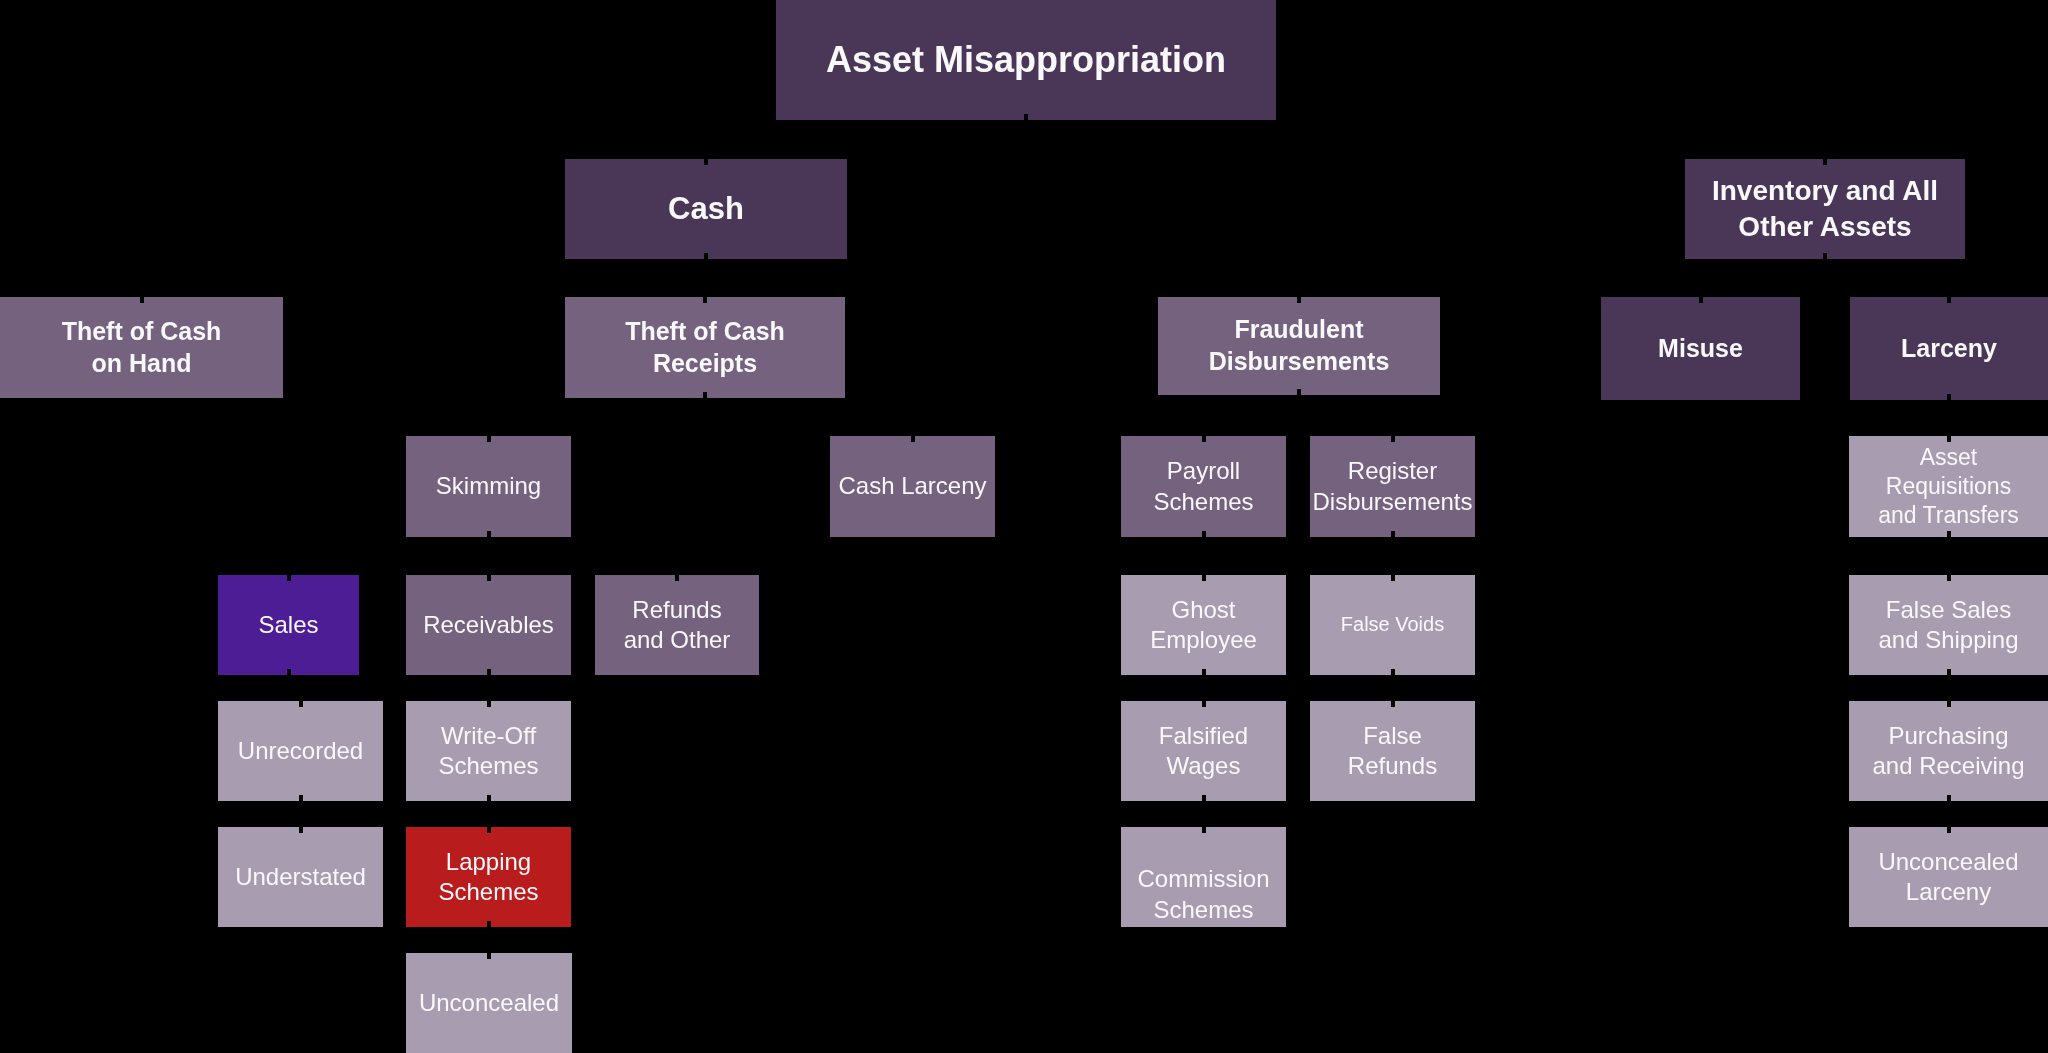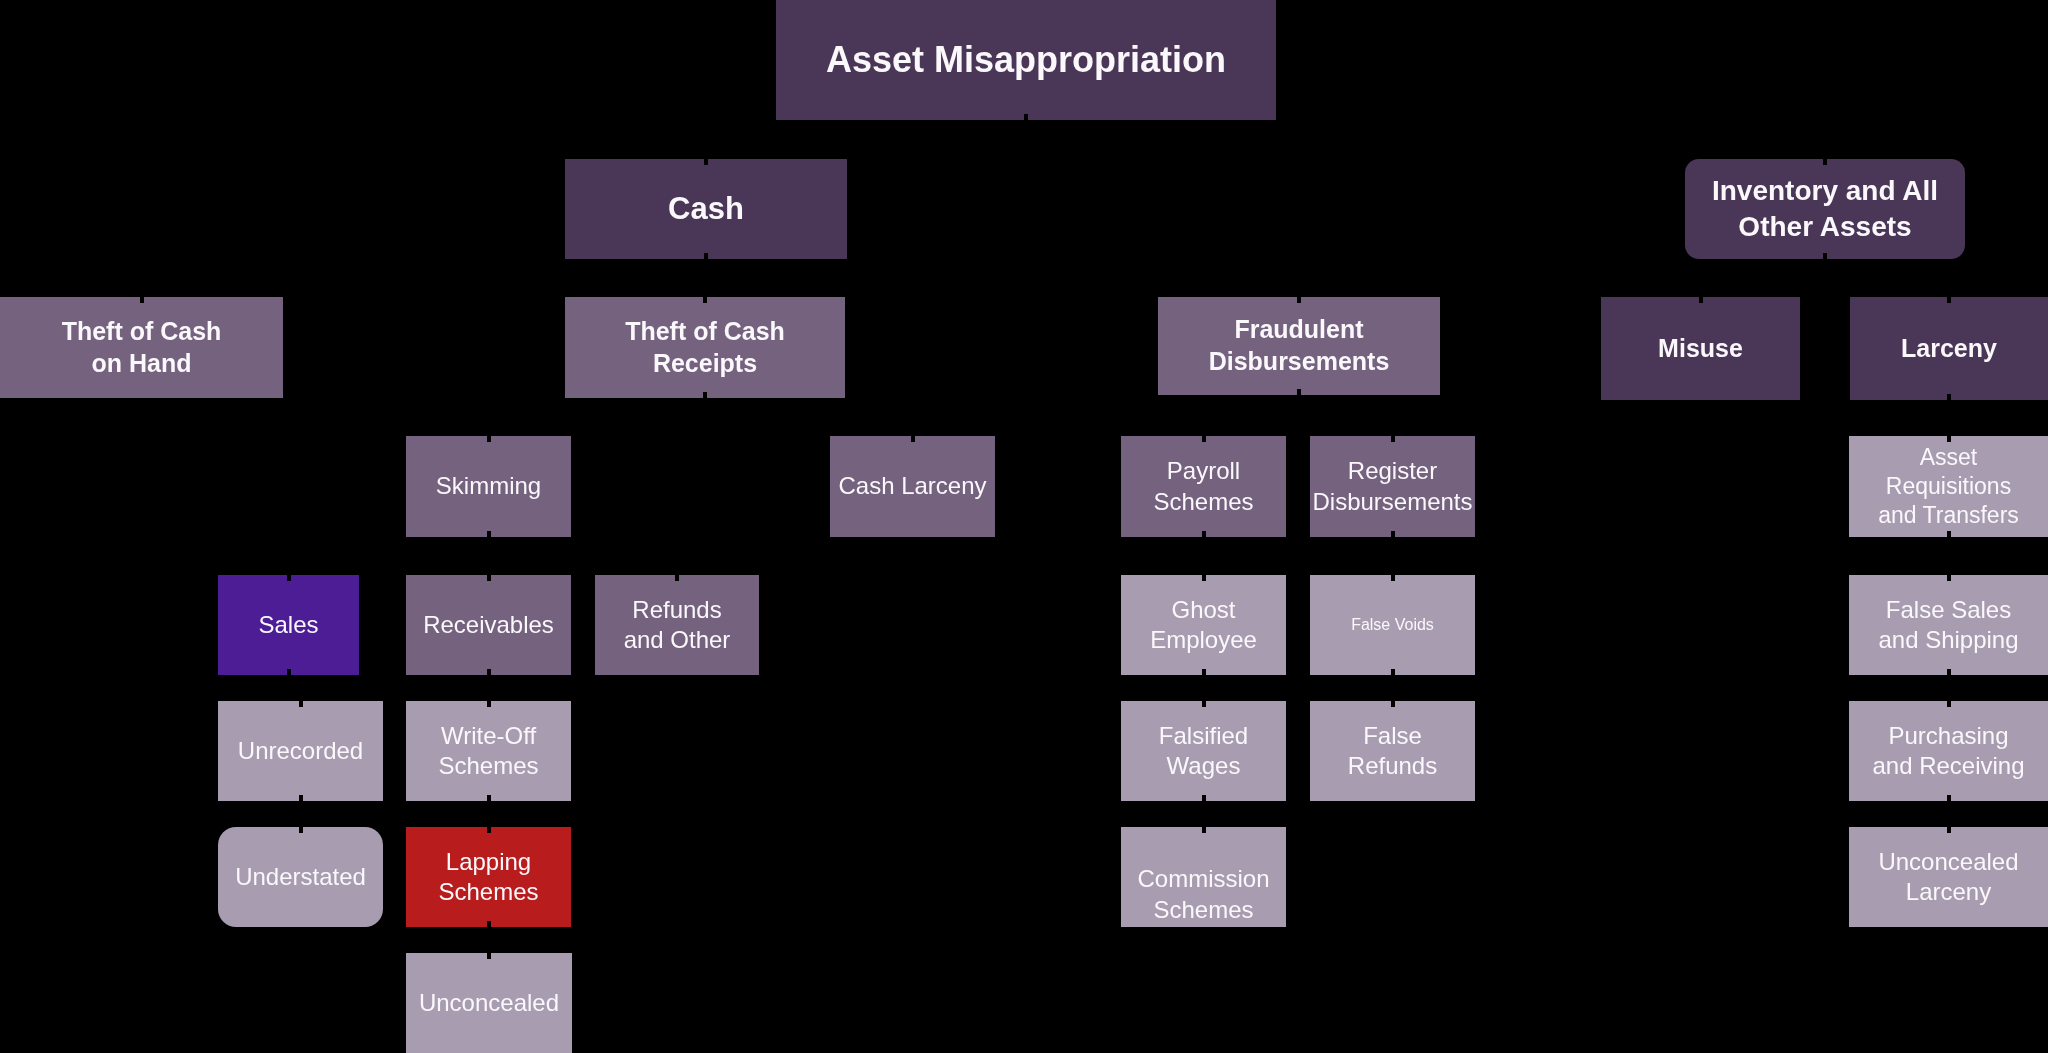--- a/index.html
+++ b/index.html
@@ -37,21 +37,21 @@
 <div id="stage" style="background: rgb(0, 0, 0);">
     <div class="node bold" style="left: 776px; top: 0px; width: 500px; height: 120px; font-size: 36px; background: rgb(74, 55, 88); color: rgb(250, 248, 251);">
       <span class="label">Asset Misappropriation</span>
       <span class="stub bottom" style="background: rgb(0, 0, 0);"></span>
     </div>
     <div class="node bold" style="left: 565px; top: 159px; width: 282px; height: 100px; font-size: 31px; background: rgb(74, 55, 88); color: rgb(250, 248, 251);">
       <span class="label">Cash</span>
       <span class="stub top" style="background: rgb(0, 0, 0);"></span>
       <span class="stub bottom" style="background: rgb(0, 0, 0);"></span>
     </div>
-    <div class="node bold" style="left: 1685px; top: 159px; width: 280px; height: 100px; font-size: 28px; background: rgb(74, 55, 88); color: rgb(250, 248, 251); border-radius: 14px;">
+    <div class="node bold" style="left: 1685px; top: 159px; width: 280px; height: 100px; font-size: 28px; background: rgb(74, 55, 88); color: rgb(250, 248, 251);">
       <span class="label">Inventory and All
 Other Assets</span>
       <span class="stub top" style="background: rgb(0, 0, 0);"></span>
       <span class="stub bottom" style="background: rgb(0, 0, 0);"></span>
     </div>
     <div class="node bold" style="left: 0px; top: 297px; width: 283px; height: 101px; font-size: 25px; background: rgb(117, 98, 127); color: rgb(250, 248, 251);">
       <span class="label">Theft of Cash
 on Hand</span>
       <span class="stub top" style="background: rgb(0, 0, 0);"></span>
     </div>
@@ -118,21 +118,21 @@
       <span class="label">Refunds
 and Other</span>
       <span class="stub top" style="background: rgb(0, 0, 0);"></span>
     </div>
     <div class="node" style="left: 1121px; top: 575px; width: 165px; height: 100px; font-size: 24px; background: rgb(168, 156, 177); color: rgb(250, 248, 251);">
       <span class="label">Ghost
 Employee</span>
       <span class="stub top" style="background: rgb(0, 0, 0);"></span>
       <span class="stub bottom" style="background: rgb(0, 0, 0);"></span>
     </div>
-    <div class="node" style="left: 1310px; top: 575px; width: 165px; height: 100px; font-size: 16px; background: rgb(168, 156, 177); color: rgb(250, 248, 251);">
+    <div class="node" style="left: 1310px; top: 575px; width: 165px; height: 100px; font-size: 20px; background: rgb(168, 156, 177); color: rgb(250, 248, 251);">
       <span class="label">False Voids</span>
       <span class="stub top" style="background: rgb(0, 0, 0);"></span>
       <span class="stub bottom" style="background: rgb(0, 0, 0);"></span>
     </div>
     <div class="node" style="left: 218px; top: 701px; width: 165px; height: 100px; font-size: 24px; background: rgb(168, 156, 177); color: rgb(250, 248, 251);">
       <span class="label">Unrecorded</span>
       <span class="stub top" style="background: rgb(0, 0, 0);"></span>
       <span class="stub bottom" style="background: rgb(0, 0, 0);"></span>
     </div>
     <div class="node" style="left: 1849px; top: 575px; width: 199px; height: 100px; font-size: 24px; background: rgb(168, 156, 177); color: rgb(250, 248, 251);">
@@ -156,21 +156,21 @@
     <div class="node" style="left: 1310px; top: 701px; width: 165px; height: 100px; font-size: 24px; background: rgb(168, 156, 177); color: rgb(250, 248, 251);">
       <span class="label">False Refunds</span>
       <span class="stub top" style="background: rgb(0, 0, 0);"></span>
     </div>
     <div class="node" style="left: 1849px; top: 701px; width: 199px; height: 100px; font-size: 24px; background: rgb(168, 156, 177); color: rgb(250, 248, 251);">
       <span class="label">Purchasing
 and Receiving</span>
       <span class="stub top" style="background: rgb(0, 0, 0);"></span>
       <span class="stub bottom" style="background: rgb(0, 0, 0);"></span>
     </div>
-    <div class="node" style="left: 218px; top: 827px; width: 165px; height: 100px; font-size: 24px; background: rgb(168, 156, 177); color: rgb(250, 248, 251); border-radius: 18px;">
+    <div class="node" style="left: 218px; top: 827px; width: 165px; height: 100px; font-size: 24px; background: rgb(168, 156, 177); color: rgb(250, 248, 251);">
       <span class="label">Understated</span>
       <span class="stub top" style="background: rgb(0, 0, 0);"></span>
     </div>
     <div class="node" style="left: 406px; top: 827px; width: 165px; height: 100px; font-size: 24px; background: #b91c1c; color: rgb(250, 248, 251);">
       <span class="label">Lapping
 Schemes</span>
       <span class="stub top" style="background: rgb(0, 0, 0);"></span>
       <span class="stub bottom" style="background: rgb(0, 0, 0);"></span>
     </div>
     <div class="node" style="left: 1121px; top: 827px; width: 165px; height: 100px; font-size: 24px; background: rgb(168, 156, 177); color: rgb(250, 248, 251); align-items: flex-end;">

